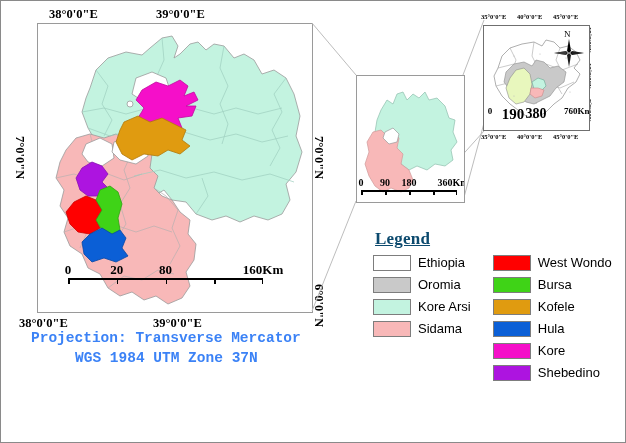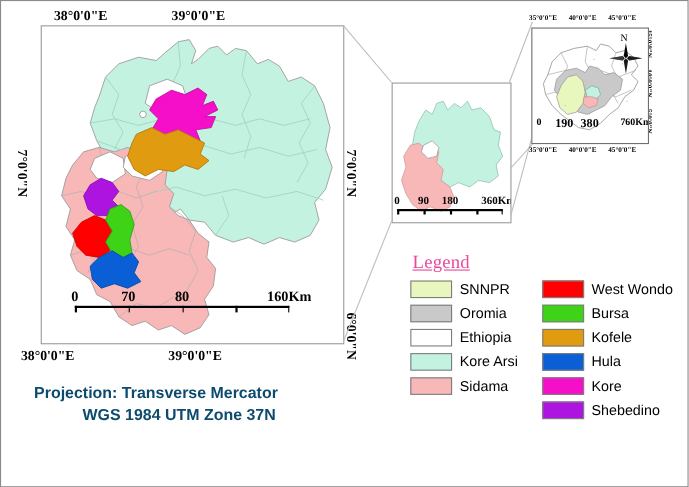--- a/index.html
+++ b/index.html
@@ -45,32 +45,32 @@
     border:1px solid #6f6f6f;background:#fff;overflow:hidden;
   }
   .eth-coord{position:absolute;font-family:"Liberation Serif",serif;font-weight:bold;
              font-size:6.5px;color:#000;white-space:nowrap;}
 
   
   #connectors{position:absolute;left:0;top:0;width:626px;height:443px;pointer-events:none;}
 
   
   #legend{position:absolute;left:372px;top:228px;width:246px;height:160px;}
-  #legend-title{font-family:"Liberation Serif",serif;font-weight:normal;font-size:17px;
-                text-decoration:underline;color:#ec4899;margin:0 0 4px 2px;letter-spacing:.2px;}
+  #legend-title{font-family:"Liberation Serif",serif;font-weight:bold;font-size:17px;
+                text-decoration:underline;color:#0c4a6e;margin:0 0 4px 2px;letter-spacing:.2px;}
   .legend-cols{display:flex;gap:22px;}
   .legend-col{display:flex;flex-direction:column;gap:3px;}
   .legend-row{display:flex;align-items:center;gap:7px;height:19px;}
   .swatch{width:38px;height:16px;border:1px solid #7d7d7d;box-sizing:border-box;flex:none;}
   .legend-text{font-size:13px;color:#000;font-family:"Liberation Sans",sans-serif;
                line-height:1;white-space:nowrap;}
 
   
-  #projection-note{position:absolute;left:30px;top:348px;width:310px;
-      font-family:Liberation Sans, sans-serif;font-weight:bold;font-size:14.5px;color:#0c4a6e;
+  #projection-note{position:absolute;left:30px;top:328px;width:310px;
+      font-family:Liberation Mono, monospace;font-weight:bold;font-size:14.5px;color:#3b82f6;
       line-height:1.35;}
   #projection-line1{display:block;}
   #projection-line2{display:block;padding-left:44px;}
 </style>
 </head>
 <body>
 
 <div class="fig">
 
   <div class="lbl serif-b coord-x" style="left:48px;top:6px;">38°0'0"E</div>
@@ -145,21 +145,21 @@
 
         <path fill="#0b5fd6" stroke="#0848a6" stroke-width="0.8" d="M52,210 L64,204 L74,210 L82,206 L88,214 L84,224 L90,232
              L78,238 L66,234 L54,238 L46,230 L44,218 Z"></path>
 
         <circle cx="92" cy="80" r="3" fill="#ffffff" stroke="#9a9a9a" stroke-width="0.8"></circle>
       </g>
     </svg>
 
     <div class="scalebar" style="left:30px;top:254px;width:195px;">
       <div class="sb-num" style="left:0px;top:-16px;font-size:13px;">0</div>
-      <div class="sb-num" style="left:48.7px;top:-16px;font-size:13px;">70</div>
+      <div class="sb-num" style="left:48.7px;top:-16px;font-size:13px;">20</div>
       <div class="sb-num" style="left:97.5px;top:-16px;font-size:13px;">80</div>
       <div class="sb-num" style="left:195px;top:-16px;font-size:13px;">160Km</div>
       <div class="sb-line" style="width:195px;"></div>
       <div class="sb-tick" style="left:0px;height:6px;"></div>
       <div class="sb-tick" style="left:48.7px;height:6px;"></div>
       <div class="sb-tick" style="left:97.5px;height:6px;"></div>
       <div class="sb-tick" style="left:146.2px;height:6px;"></div>
       <div class="sb-tick" style="left:193.5px;height:6px;"></div>
     </div>
   </div>
@@ -264,42 +264,38 @@
         <polygon points="16,29 18,17 16,15 14,17" fill="#1a1a1a"></polygon>
         <polygon points="1,15 13,13 15,15 13,17" fill="#1a1a1a"></polygon>
         <polygon points="31,15 19,13 17,15 19,17" fill="#000"></polygon>
         <polygon points="16,1 14,13 1,15 13,17" fill="#555" opacity="0.55"></polygon>
         <polygon points="16,29 18,17 31,15 19,13" fill="#555" opacity="0.35"></polygon>
       </svg>
 
       
       <div class="scalebar" style="left:6px;top:92px;width:92px;">
         <div class="sb-num" style="left:0px;top:-12px;font-size:9px;">0</div>
-        <div class="sb-num" style="left:23px;top:-12px;font-size:11px;">190</div>
-        <div class="sb-num" style="left:46px;top:-12px;font-size:11px;">380</div>
+        <div class="sb-num" style="left:23px;top:-12px;font-size:15px;">190</div>
+        <div class="sb-num" style="left:46px;top:-12px;font-size:14px;">380</div>
         <div class="sb-num" style="left:88px;top:-12px;font-size:9px;">760Km</div>
       </div>
     </div>
   </div>
 
   <div id="legend">
     <div id="legend-title">Legend</div>
     <div class="legend-cols">
       <div class="legend-col">
         <div class="legend-row">
-          <span class="swatch" style="background-color: rgb(232, 247, 189);"></span>
-          <span class="legend-text">SNNPR</span>
+          <span class="swatch" style="background-color: rgb(255, 255, 255);"></span>
+          <span class="legend-text">Ethiopia</span>
         </div>
         <div class="legend-row">
           <span class="swatch" style="background-color: rgb(201, 201, 201);"></span>
           <span class="legend-text">Oromia</span>
-        </div>
-        <div class="legend-row">
-          <span class="swatch" style="background-color: rgb(255, 255, 255);"></span>
-          <span class="legend-text">Ethiopia</span>
         </div>
         <div class="legend-row">
           <span class="swatch" style="background-color: rgb(195, 243, 224);"></span>
           <span class="legend-text">Kore Arsi</span>
         </div>
         <div class="legend-row">
           <span class="swatch" style="background-color: rgb(248, 184, 184);"></span>
           <span class="legend-text">Sidama</span>
         </div>
       </div>

